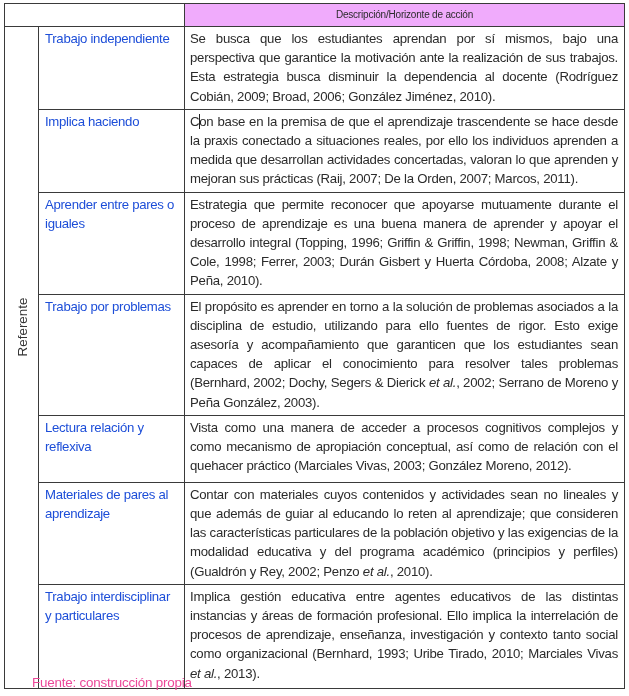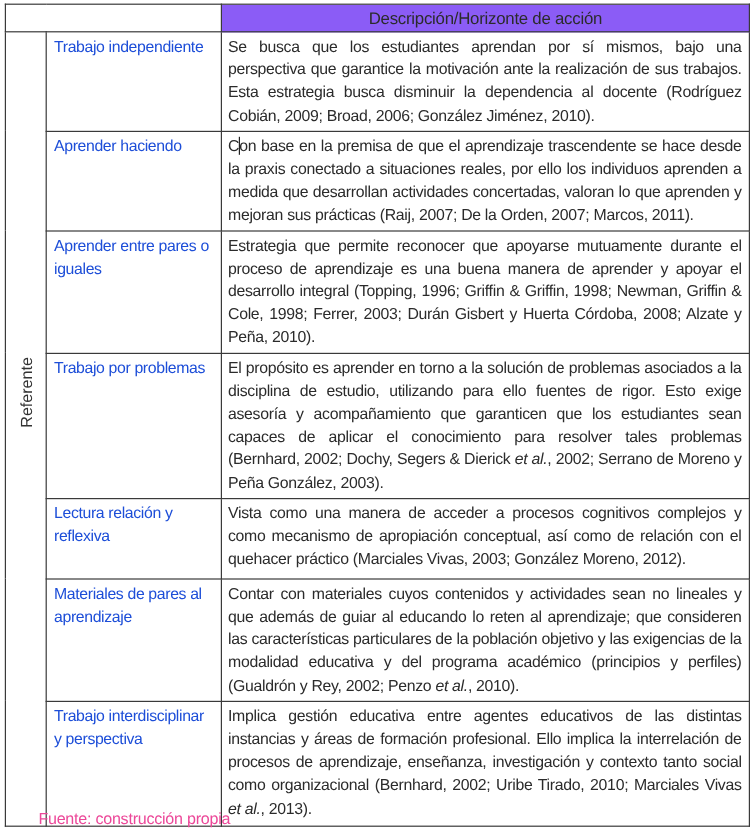--- a/index.html
+++ b/index.html
@@ -36,23 +36,23 @@
   }
   .col-ref { width: 34px; }
   .col-label { width: 146px; }
   .col-desc { width: 440px; }
 
   .hdr-empty {
     height: 22px;
     background: #ffffff;
   }
   .hdr-desc {
-    background: #8b5cf6;
+    background: #f0abfc;
     text-align: center;
-    font-size: 14px;
+    font-size: 10px;
     line-height: 22px;
     color: #2b2b2b;
     letter-spacing: -0.2px;
   }
   .ref-cell {
     position: relative;
     vertical-align: middle;
   }
   .ref-label {
     position: absolute;
@@ -113,40 +113,40 @@
     </thead>
     <tbody>
       <tr style="height:82px">
         <td class="ref-cell" rowspan="7">
           <span class="ref-label">Referente</span>
         </td>
         <td class="label-cell">Trabajo independiente</td>
         <td class="desc-cell">Se busca que los estudiantes aprendan por sí mismos, bajo una perspectiva que garantice la motivación ante la realización de sus trabajos. Esta estrategia busca disminuir la dependencia al docente (Rodríguez Cobián, 2009; Broad, 2006; González Jiménez, 2010).</td>
       </tr>
       <tr style="height:81px">
-        <td class="label-cell">Aprender haciendo</td>
+        <td class="label-cell">Implica haciendo</td>
         <td class="desc-cell"><span>C</span><span class="cursor-caret"></span><span>on base en la premisa de que el aprendizaje trascendente se hace desde la praxis conectado a situaciones reales, por ello los individuos aprenden a medida que desarrollan actividades concertadas, valoran lo que aprenden y mejoran sus prácticas (Raij, 2007; De la Orden, 2007; Marcos, 2011).</span></td>
       </tr>
       <tr style="height:100px">
         <td class="label-cell">Aprender entre pares o iguales</td>
         <td class="desc-cell">Estrategia que permite reconocer que apoyarse mutuamente durante el proceso de aprendizaje es una buena manera de aprender y apoyar el desarrollo integral (Topping, 1996; Griffin &amp; Griffin, 1998; Newman, Griffin &amp; Cole, 1998; Ferrer, 2003; Durán Gisbert y Huerta Córdoba, 2008; Alzate y Peña, 2010).</td>
       </tr>
       <tr style="height:99px">
         <td class="label-cell">Trabajo por problemas</td>
         <td class="desc-cell"><span>El propósito es aprender en torno a la solución de problemas asociados a la disciplina de estudio, utilizando para ello fuentes de rigor. Esto exige asesoría y acompañamiento que garanticen que los estudiantes sean capaces de aplicar el conocimiento para resolver tales problemas (Bernhard, 2002; Dochy, Segers &amp; Dierick </span><i>et al.</i><span>, 2002; Serrano de Moreno y Peña González, 2003).</span></td>
       </tr>
       <tr style="height:67px">
         <td class="label-cell">Lectura relación y reflexiva</td>
         <td class="desc-cell">Vista como una manera de acceder a procesos cognitivos complejos y como mecanismo de apropiación conceptual, así como de relación con el quehacer práctico (Marciales Vivas, 2003; González Moreno, 2012).</td>
       </tr>
       <tr style="height:101px">
         <td class="label-cell">Materiales de pares al aprendizaje</td>
         <td class="desc-cell"><span>Contar con materiales cuyos contenidos y actividades sean no lineales y que además de guiar al educando lo reten al aprendizaje; que consideren las características particulares de la población objetivo y las exigencias de la modalidad educativa y del programa académico (principios y perfiles) (Gualdrón y Rey, 2002; Penzo </span><i>et al.</i><span>, 2010).</span></td>
       </tr>
       <tr style="height:104px">
-        <td class="label-cell">Trabajo interdisciplinar y perspectiva</td>
-        <td class="desc-cell"><span>Implica gestión educativa entre agentes educativos de las distintas instancias y áreas de formación profesional. Ello implica la interrelación de procesos de aprendizaje, enseñanza, investigación y contexto tanto social como organizacional (Bernhard, 2002; Uribe Tirado, 2010; Marciales Vivas </span><i>et al.</i><span>, 2013).</span></td>
+        <td class="label-cell">Trabajo interdisciplinar y particulares</td>
+        <td class="desc-cell"><span>Implica gestión educativa entre agentes educativos de las distintas instancias y áreas de formación profesional. Ello implica la interrelación de procesos de aprendizaje, enseñanza, investigación y contexto tanto social como organizacional (Bernhard, 1993; Uribe Tirado, 2010; Marciales Vivas </span><i>et al.</i><span>, 2013).</span></td>
       </tr>
     </tbody>
   </table>
 </div>
 
 <div class="fuente">Fuente: construcción propia</div>
 
 </body></html>

